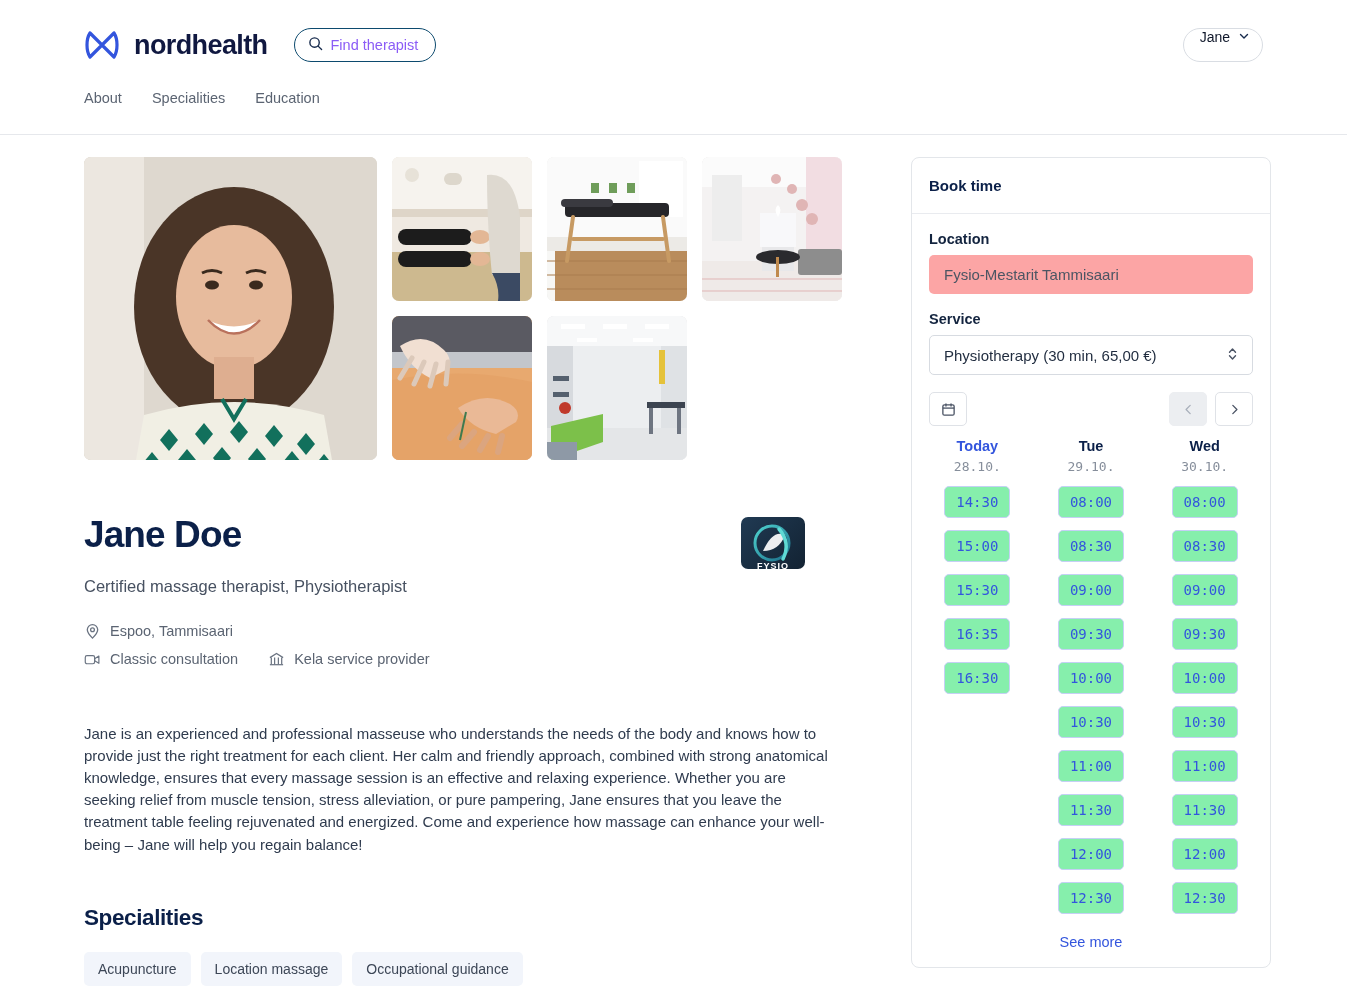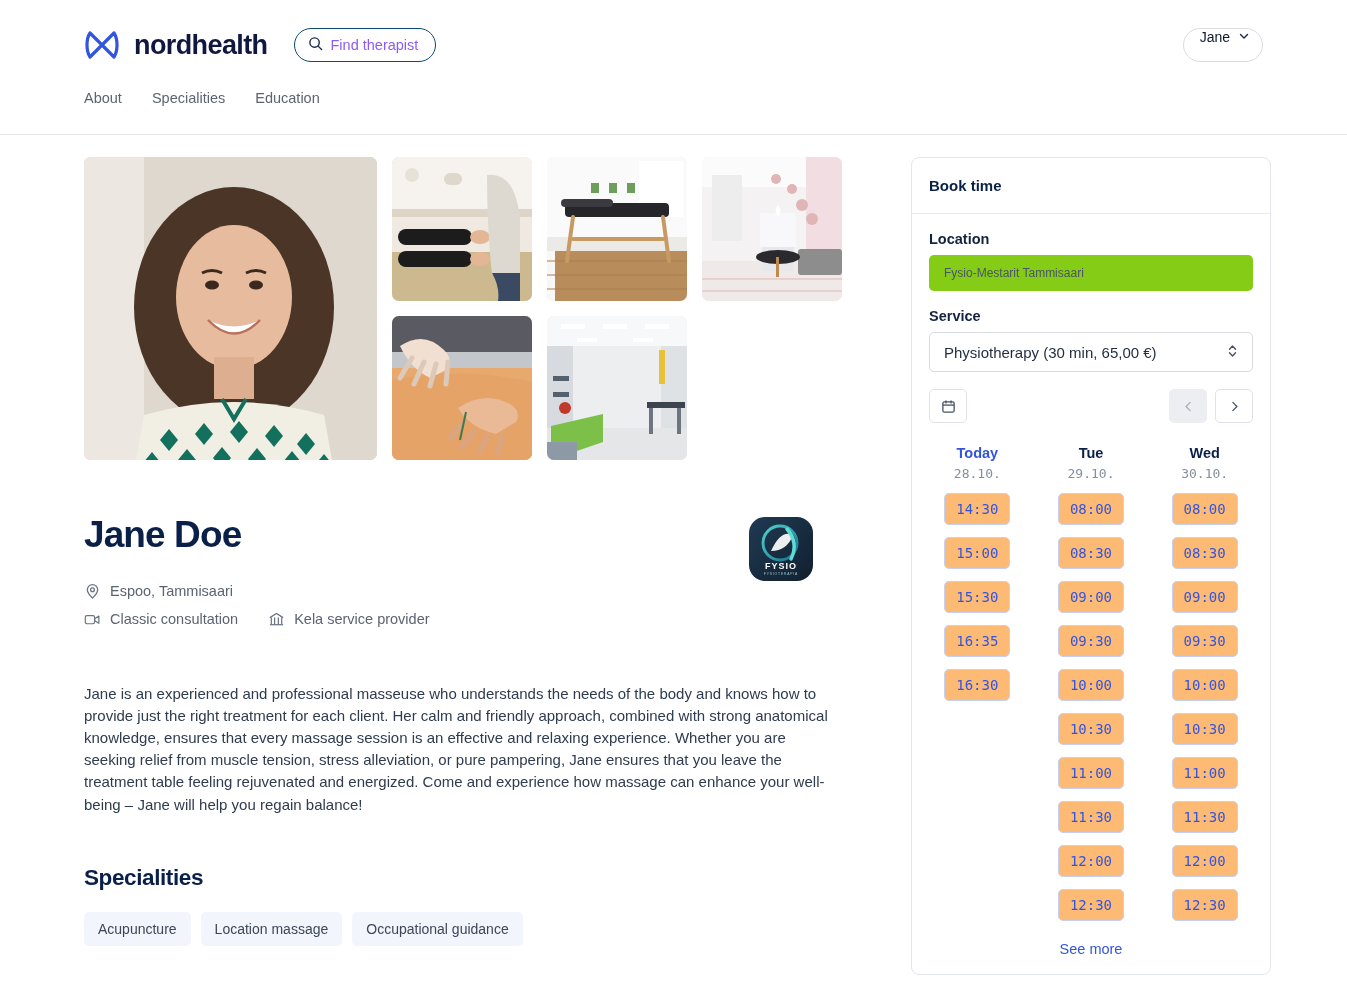--- a/index.html
+++ b/index.html
@@ -120,24 +120,24 @@
     margin: 0;
     line-height: 1.1;
   }
   .person-title {
     margin-top: 21px;
     font-size: 16.5px;
     color: #475161;
   }
   .clinic-badge {
     position: absolute;
-    right: 28px;
+    right: 36px;
     top: 2px;
-    width: 64px; height: 64px;
-    border-radius: 16px;
+    width: 64px; height: 52px;
+    border-radius: 7px;
     overflow: hidden;
   }
   .meta-block { margin-top: 27px; }
   .meta-row {
     display: flex;
     align-items: center;
     gap: 9px;
     font-size: 14.5px;
     color: #5b6472;
     margin-bottom: 11px;
@@ -185,24 +185,24 @@
     color: #0b2049;
   }
   .book-body { padding: 17px; }
   .field-label {
     font-size: 14.5px;
     font-weight: bold;
     color: #13243f;
     margin-bottom: 8px;
   }
   .loc-value {
-    background: #84cc16;
+    background: #fca5a5;
     border-radius: 5px;
     padding: 11px 15px;
-    font-size: 12px;
+    font-size: 15px;
     color: #4c5563;
     margin-bottom: 17px;
   }
   .select-box {
     border: 1px solid #d7dbe1;
     border-radius: 5px;
     padding: 10px 14px;
     font-size: 15px;
     color: #1f2b3e;
     display: flex;
@@ -231,21 +231,21 @@
   .nav-pair { display: flex; gap: 8px; }
   .icon-btn.disabled {
     background: #eceef1;
     border-color: #eceef1;
     color: #a8afba;
     cursor: default;
   }
   .icon-btn svg { display: block; }
 
   .day-grid {
-    margin-top: 22px;
+    margin-top: 12px;
     display: grid;
     grid-template-columns: repeat(3, 1fr);
     gap: 0 17px;
   }
   .day-col { display: flex; flex-direction: column; align-items: center; }
   .day-name {
     font-size: 14.5px;
     font-weight: bold;
     color: #0b2049;
   }
@@ -255,21 +255,21 @@
     font-size: 13px;
     color: #868e9b;
     font-family: "DejaVu Sans Mono", monospace;
   }
   .slot {
     margin-top: 12px;
     width: 66px;
     padding: 7px 0;
     border: 1px solid #c5d0f5;
     border-radius: 5px;
-    background: #fdba74;
+    background: #86efac;
     color: #3355dd;
     font-size: 14px;
     font-family: "DejaVu Sans Mono", monospace;
     text-align: center;
     cursor: pointer;
   }
   .see-more {
     margin-top: 20px;
     text-align: center;
     font-size: 14.5px;
@@ -474,20 +474,21 @@
             <rect x="6" y="76" width="16" height="5" fill="#55606e"></rect>
             <circle cx="18" cy="92" r="6" fill="#c0392b"></circle>
             <rect x="0" y="126" width="30" height="18" fill="#8e99a6"></rect>
           </svg>
         </div>
       </div>
     </div>
 
     <div class="identity">
       <h1 class="person-name">Jane Doe</h1>
+      <div class="person-title">Certified massage therapist, Physiotherapist</div>
 
       <div class="clinic-badge">
         <svg viewBox="0 0 64 64">
           <defs>
             <linearGradient id="bg" x1="0" y1="0" x2="1" y2="1">
               <stop offset="0" stop-color="#203a53"></stop>
                 <stop offset="1" stop-color="#11202f"></stop>
             </linearGradient>
             <linearGradient id="tq" x1="0" y1="0" x2="1" y2="1">
               <stop offset="0" stop-color="#4fd3cf"></stop>

